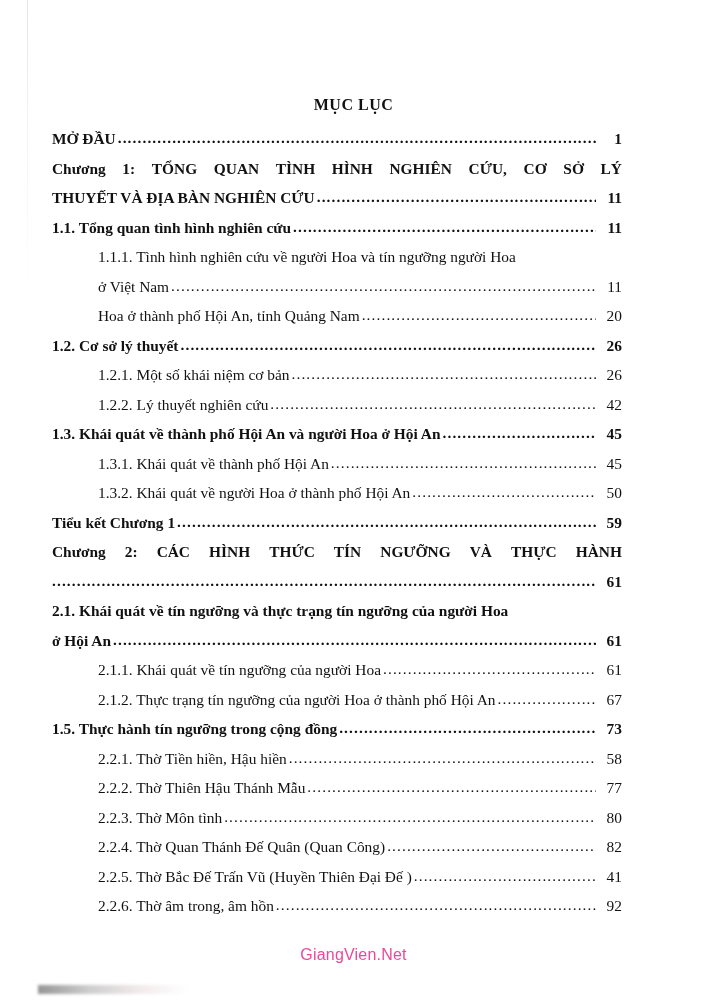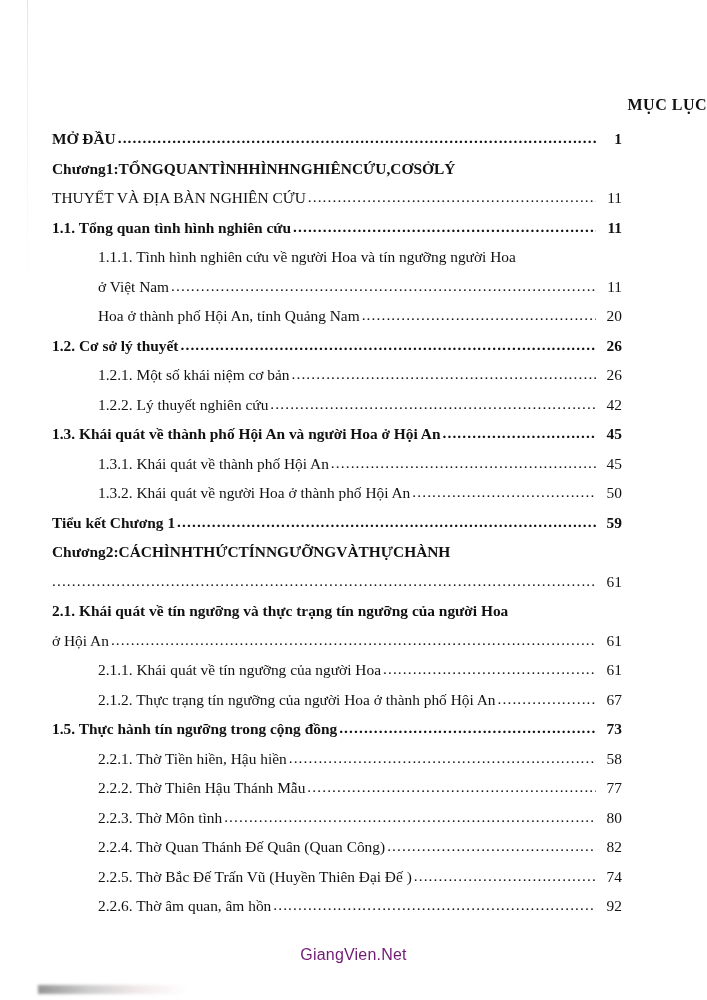--- a/index.html
+++ b/index.html
@@ -32,21 +32,21 @@
     top: 0;
     width: 707px;
     height: 1000px;
   }
 
   .toc-title {
     position: absolute;
     left: 0;
     top: 96px;
     width: 707px;
-    text-align: right;
+    text-align: center;
     font-weight: bold;
     font-size: 16px;
     letter-spacing: 0.5px;
   }
 
   .toc-body {
     position: absolute;
     left: 52px;
     top: 124px;
     width: 570px;
@@ -62,35 +62,36 @@
     margin-left: 0;
     font-weight: bold;
   }
   .entry.lvl2 {
     margin-left: 46px;
     font-weight: normal;
   }
   
   .entry.cont-lvl1 {
     margin-left: 0;
-    font-weight: normal;
+    font-weight: bold;
   }
   .entry.cont-lvl2 {
     margin-left: 46px;
     font-weight: normal;
   }
 
   
   .entry .label {
     display: inline;
   }
 
   
   .entry.justify {
     display: flex;
+    justify-content: space-between;
     white-space: normal;
   }
   .entry.justify .word {
     display: inline-block;
   }
 
   .row {
     display: flex;
     align-items: baseline;
     width: 100%;
@@ -116,21 +117,21 @@
     padding-left: 4px;
     font-weight: inherit;
   }
 
   .watermark {
     position: absolute;
     left: 0;
     top: 946px;
     width: 707px;
     text-align: center;
-    color: #701a75;
+    color: #ec4899;
     font-family: "Liberation Sans", "DejaVu Sans", sans-serif;
     font-size: 16px;
     letter-spacing: 0.2px;
   }
 
   .scan-smudge {
     position: absolute;
     left: 38px;
     top: 985px;
     width: 150px;
@@ -319,26 +320,26 @@
         <div class="row">
           <span class="label">2.2.4. Thờ Quan Thánh Đế Quân (Quan Công)</span>
           <span class="leader">............................................................................................................................................................................................................................</span>
           <span class="pageno">82</span>
         </div>
       </div>
       <div class="entry lvl2">
         <div class="row">
           <span class="label">2.2.5. Thờ Bắc Đế Trấn Vũ (Huyền Thiên Đại Đế )</span>
           <span class="leader">............................................................................................................................................................................................................................</span>
-          <span class="pageno">74</span>
-        </div>
-      </div>
-      <div class="entry lvl2">
-        <div class="row">
-          <span class="label">2.2.6. Thờ âm quan, âm hồn</span>
+          <span class="pageno">41</span>
+        </div>
+      </div>
+      <div class="entry lvl2">
+        <div class="row">
+          <span class="label">2.2.6. Thờ âm trong, âm hồn</span>
           <span class="leader">............................................................................................................................................................................................................................</span>
           <span class="pageno">92</span>
         </div>
       </div>
     </div>
 
   <div class="watermark">GiangVien.Net</div>
 
   <div class="scan-smudge"></div>
 

